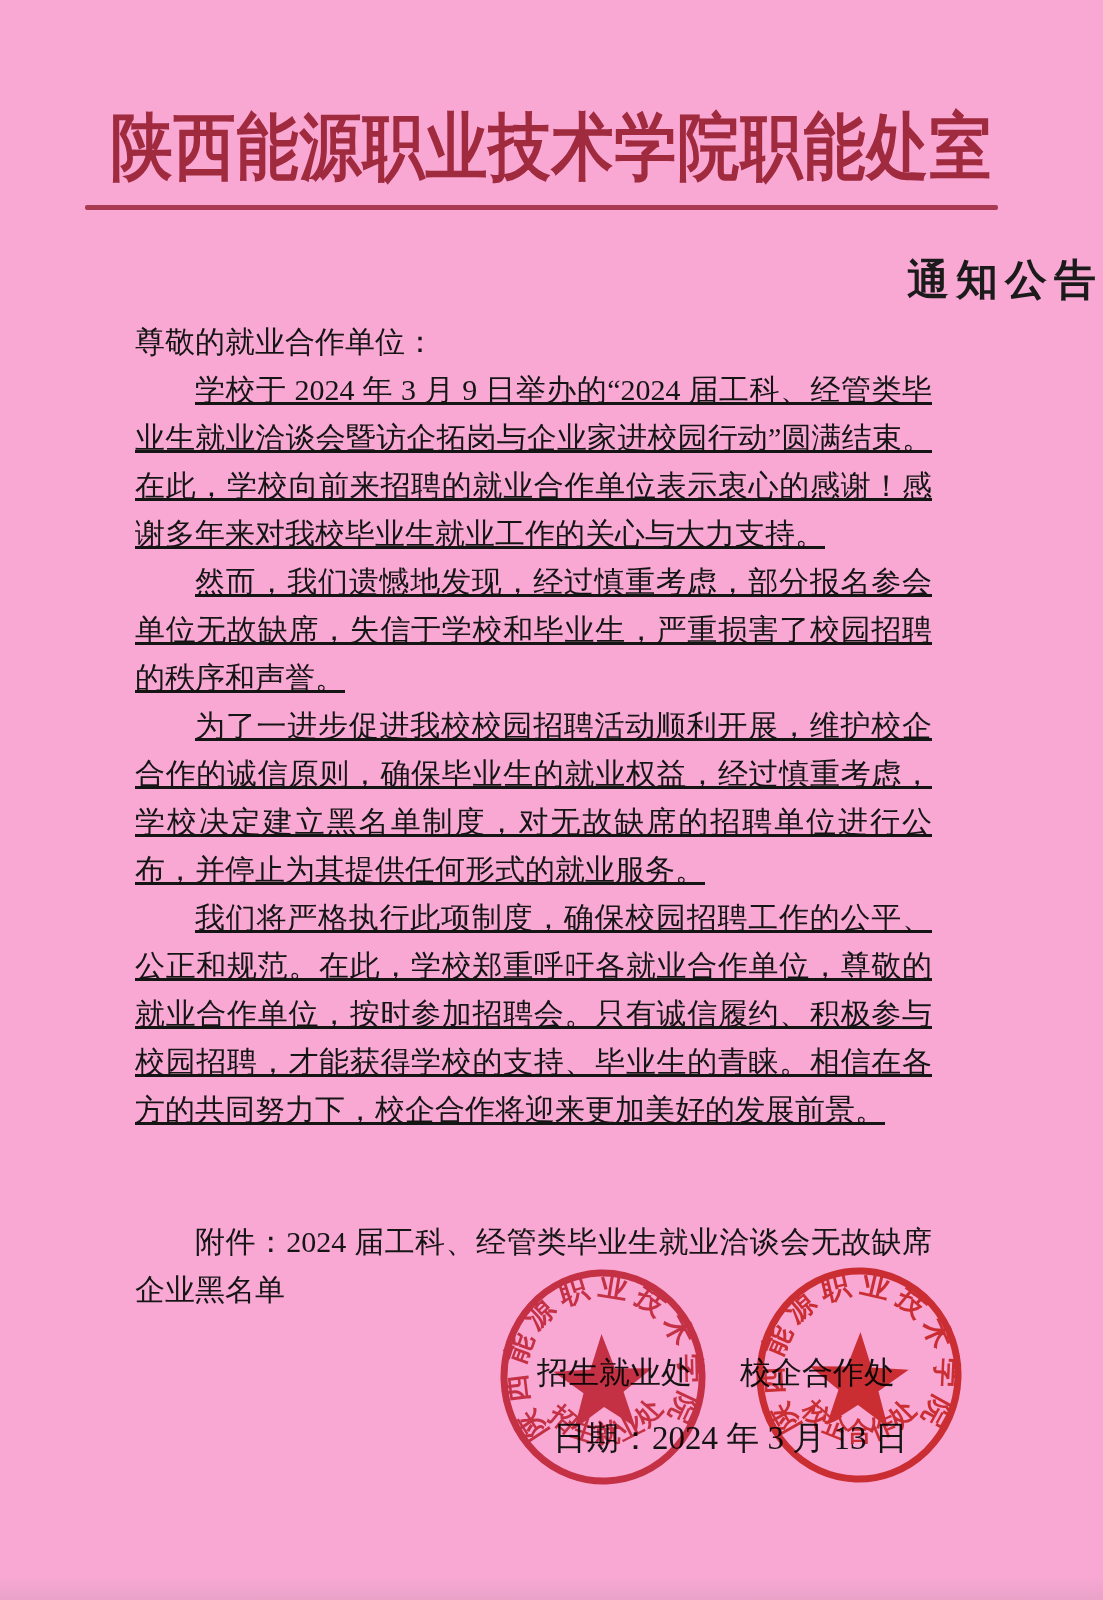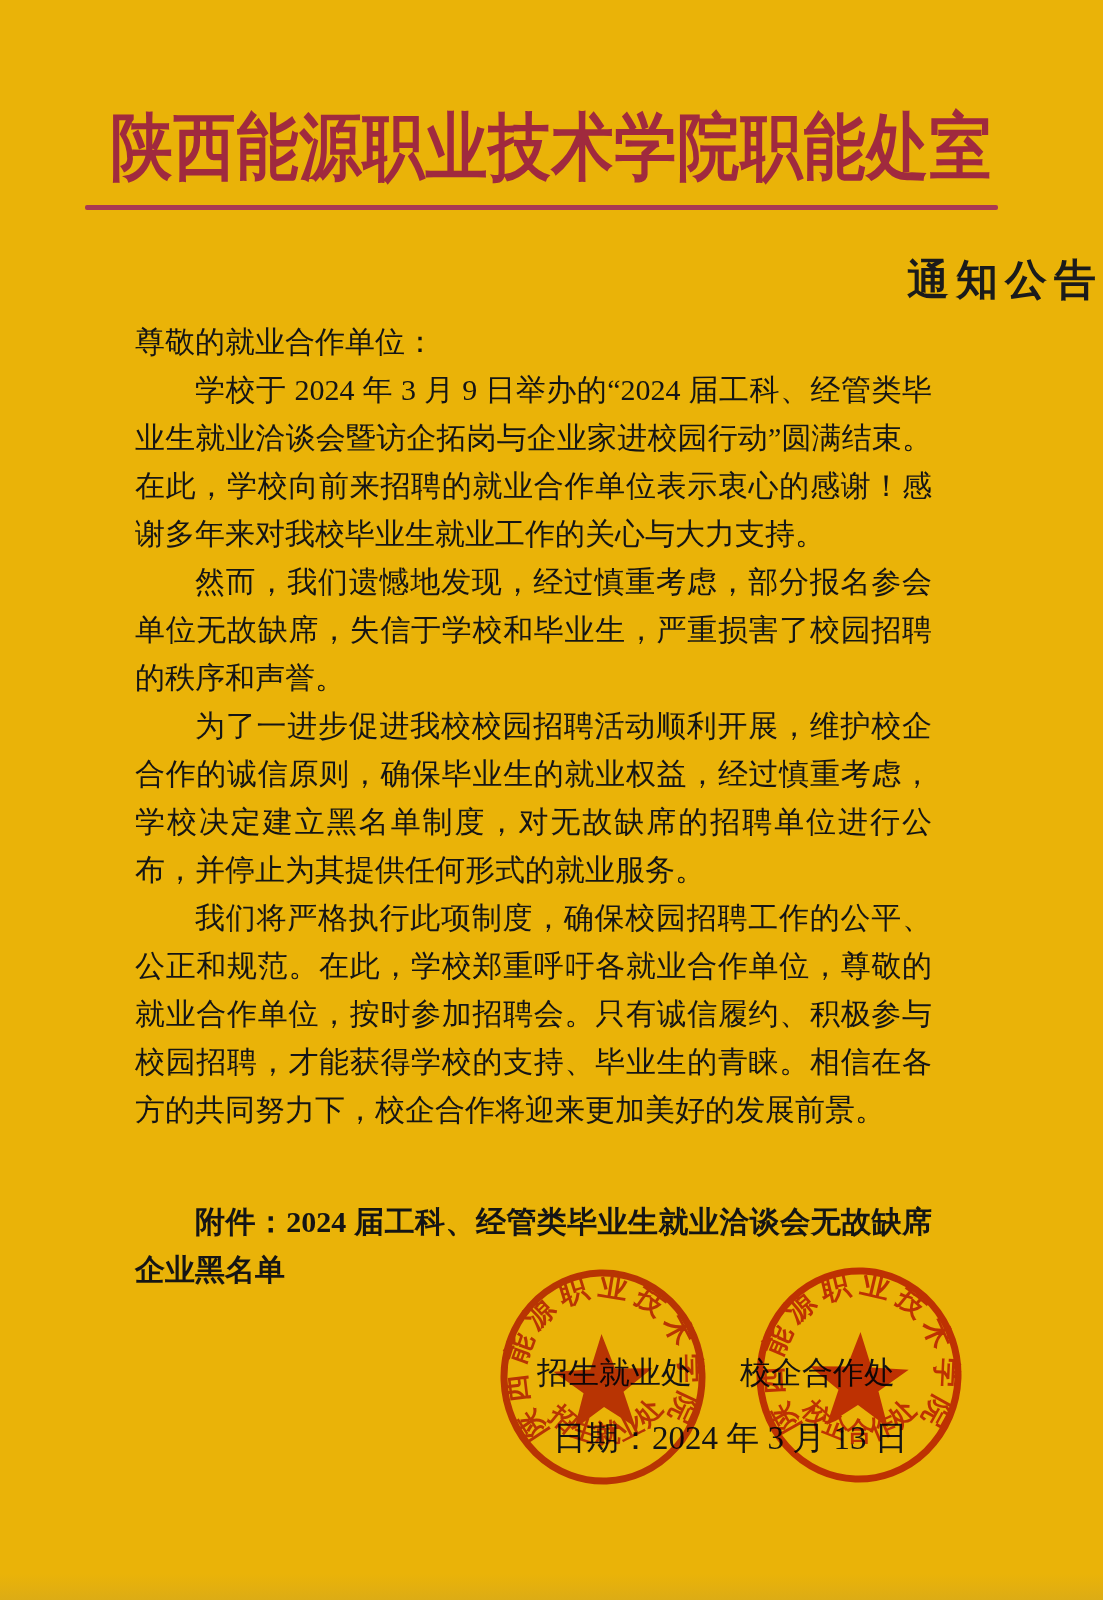--- a/index.html
+++ b/index.html
@@ -2,21 +2,21 @@
 <html><head>
 <meta charset="utf-8">
 <style>
   * { margin: 0; padding: 0; box-sizing: border-box; }
   html, body { background: #e9e9e9; }
   .page {
     position: relative;
     width: 1103px;
     height: 1600px;
     margin: 0 auto;
-    background: #eab308;
+    background: #f9a8d4;
     overflow: hidden;
     font-family: "Liberation Serif", "DejaVu Serif", serif;
     color: #161616;
   }
   .header-title {
     position: absolute;
     top: 98px;
     left: 55px;
     right: 55px;
     text-align: center;
@@ -51,22 +51,22 @@
   .body-text {
     position: absolute;
     top: 318px;
     left: 135px;
     width: 797px;
     font-size: 30px;
     line-height: 48px;
     text-align: justify;
     color: #151515;
   }
-  .body-text p.indent { text-indent: 2em; }
-  .body-text p.attachment { margin-top: 64px; text-indent: 2em; font-weight: bold; }
+  .body-text p.indent { text-indent: 2em; text-decoration: underline; }
+  .body-text p.attachment { margin-top: 84px; text-indent: 2em; }
   .signature {
     position: absolute;
     top: 1352px;
     left: 537px;
     width: 356px;
     color: #141414;
   }
   .signature .departments {
     display: flex;
     gap: 48px;

